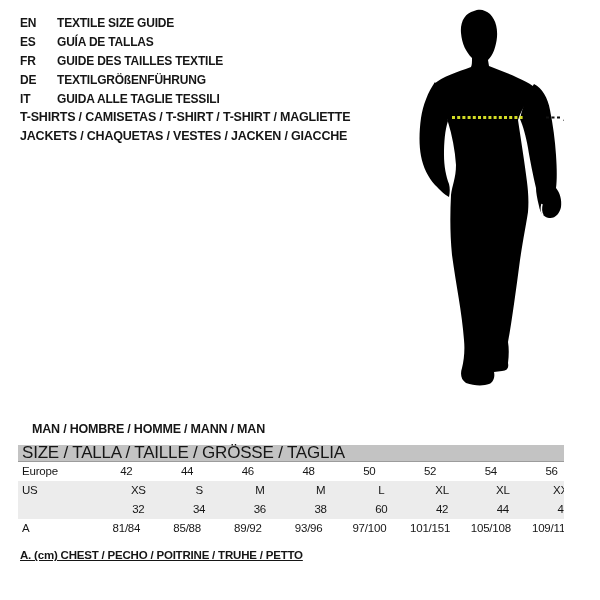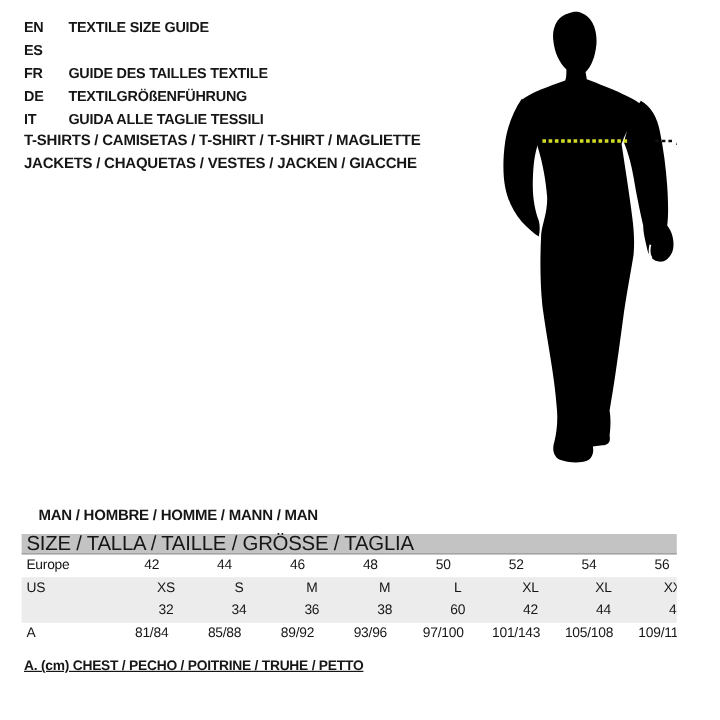--- a/index.html
+++ b/index.html
@@ -55,20 +55,21 @@
 
 <div class="canvas">
 
   <div class="lang-block">
     <div class="lang-row">
       <span class="lang-code">EN</span>
       <span class="lang-label">TEXTILE SIZE GUIDE</span>
     </div>
     <div class="lang-row">
       <span class="lang-code">ES</span>
+      <span class="lang-label">GUÍA DE TALLAS</span>
     </div>
     <div class="lang-row">
       <span class="lang-code">FR</span>
       <span class="lang-label">GUIDE DES TAILLES TEXTILE</span>
     </div>
     <div class="lang-row">
       <span class="lang-code">DE</span>
       <span class="lang-label">TEXTILGRÖßENFÜHRUNG</span>
     </div>
     <div class="lang-row">
@@ -187,21 +188,21 @@
       <span class="cell">46</span>
     </div>
 
     <div class="table-row">
       <span class="row-label">A</span>
       <span class="cell">81/84</span>
       <span class="cell">85/88</span>
       <span class="cell">89/92</span>
       <span class="cell">93/96</span>
       <span class="cell">97/100</span>
-      <span class="cell">101/143</span>
+      <span class="cell">101/151</span>
       <span class="cell">105/108</span>
       <span class="cell">109/112</span>
     </div>
   </div>
 
   <div class="footnote">A. (cm) CHEST / PECHO / POITRINE / TRUHE / PETTO</div>
 
 </div>
 
 </body></html>

